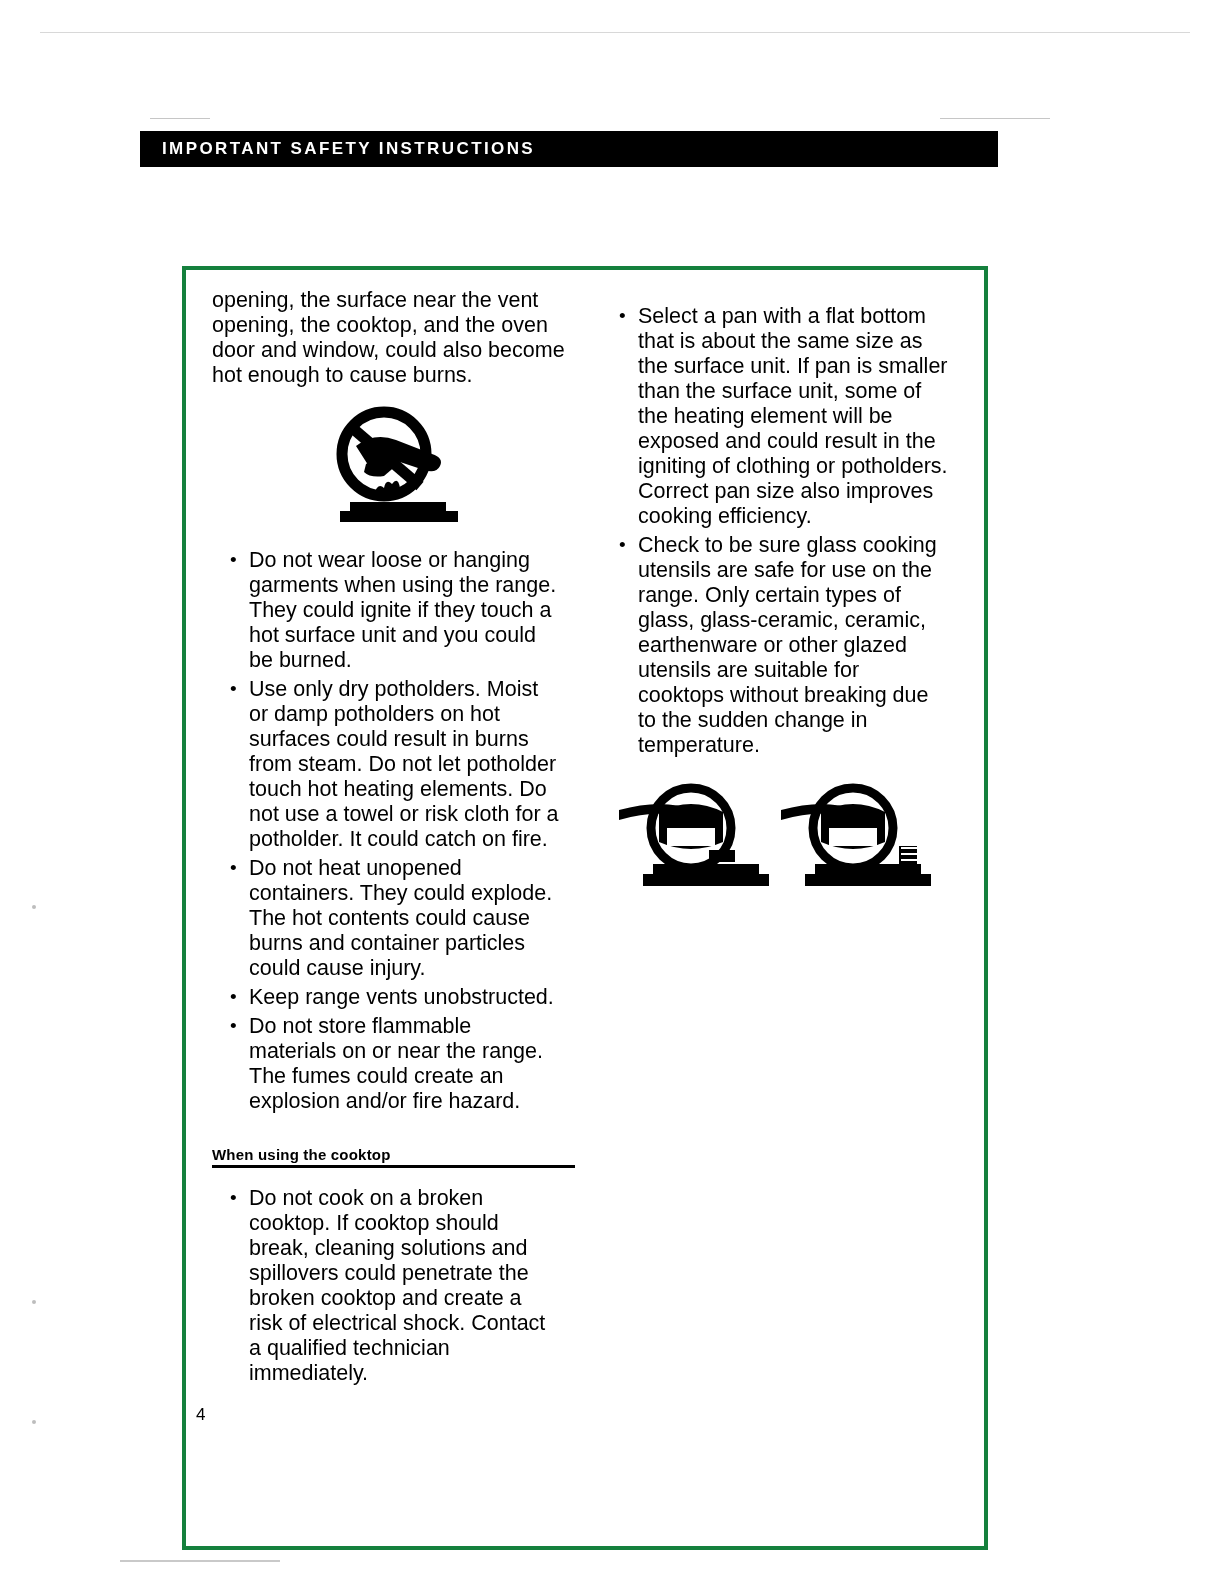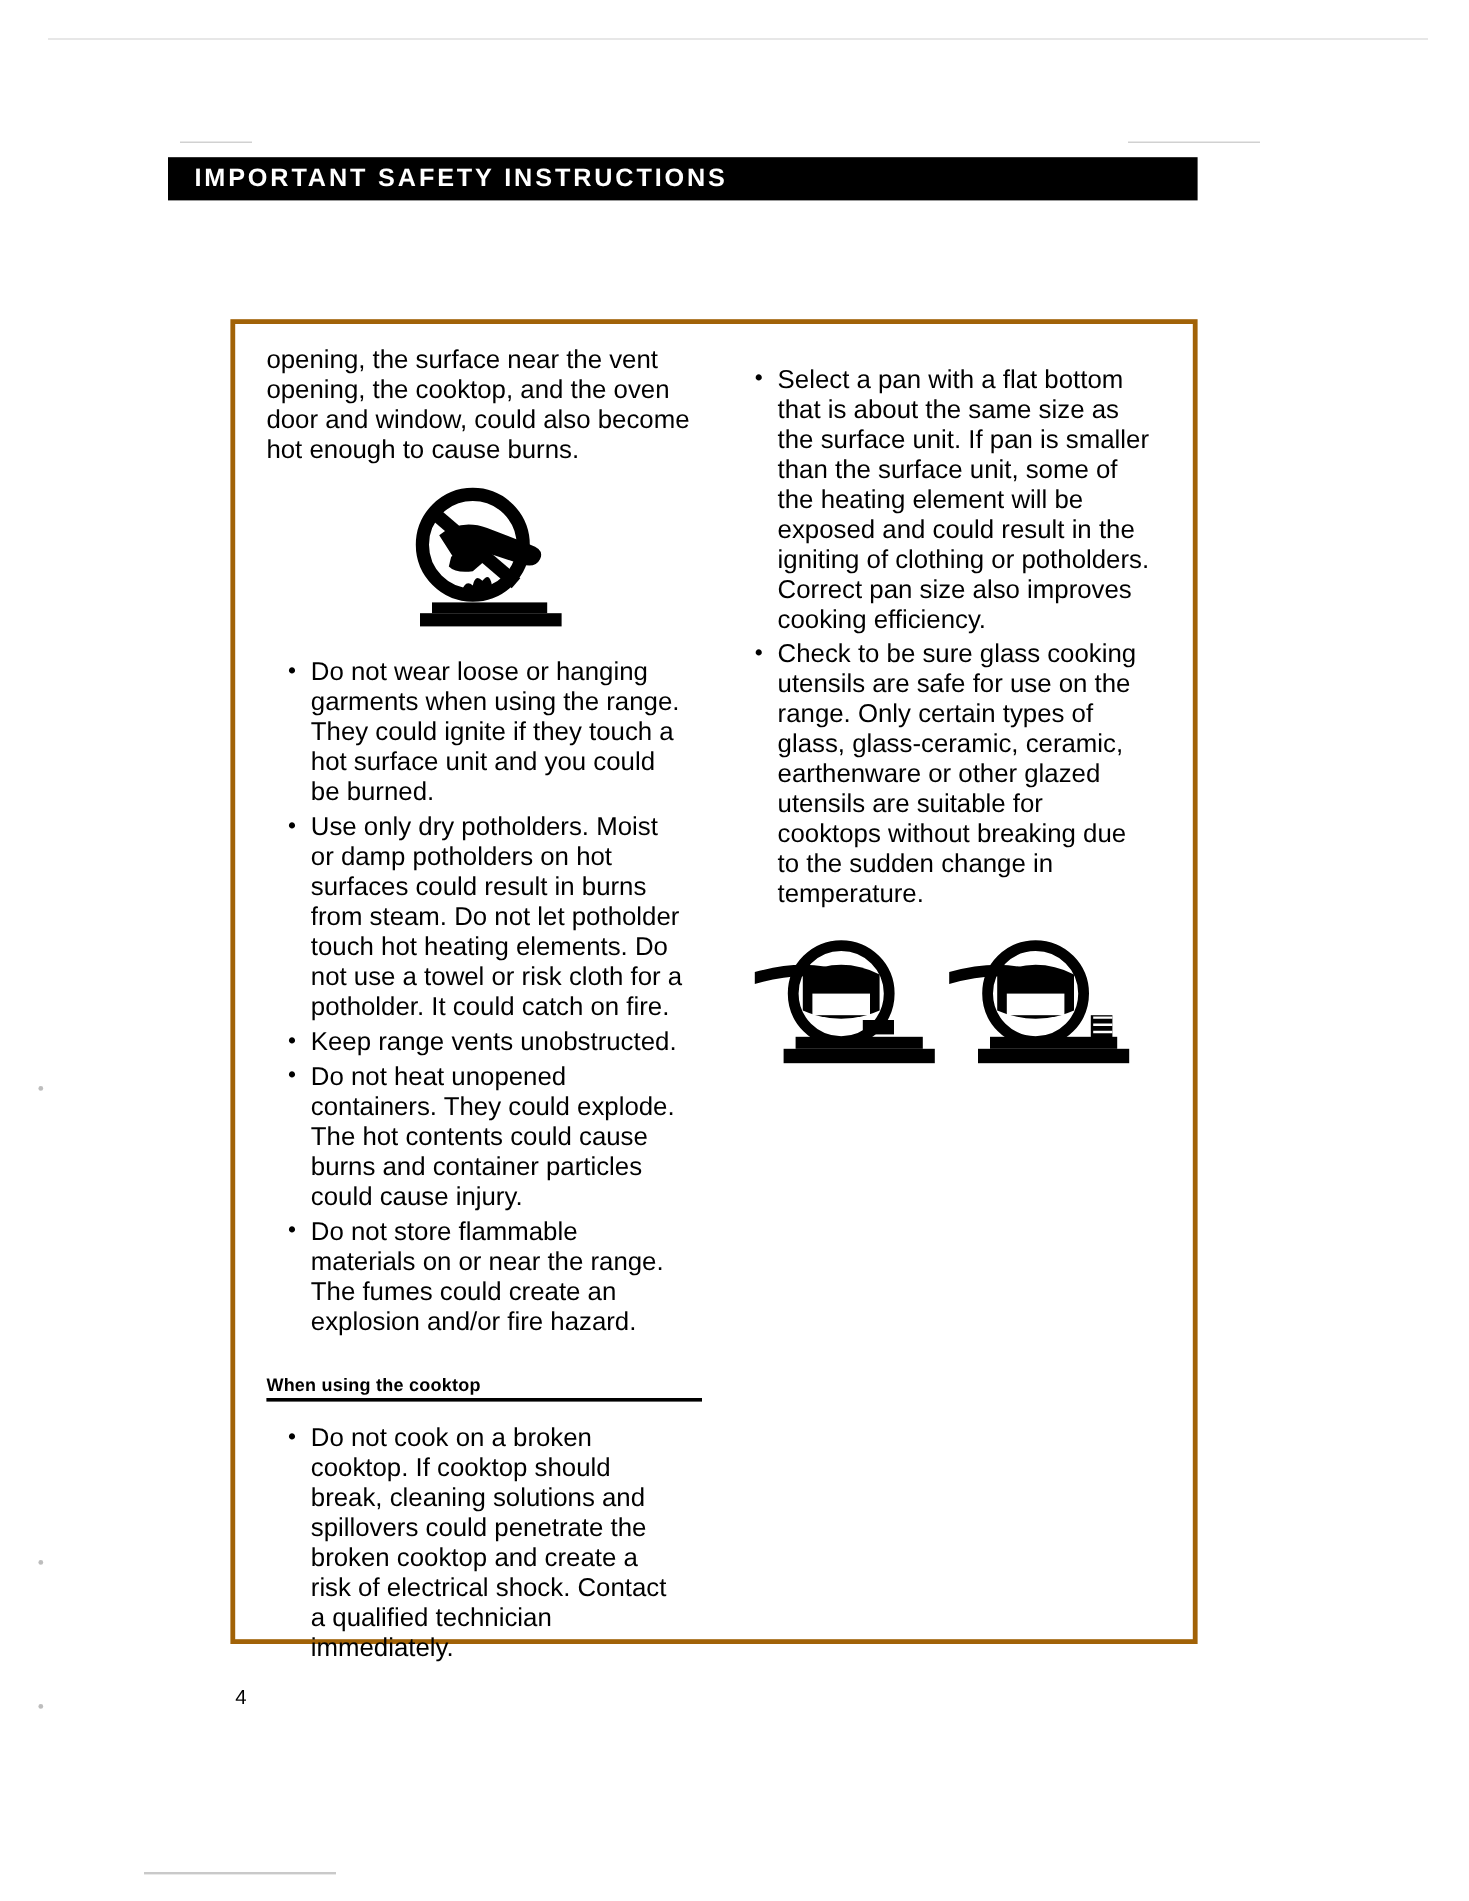--- a/index.html
+++ b/index.html
@@ -55,36 +55,36 @@
   .header-bar {
     position: absolute;
     left: 140px;
     top: 131px;
     width: 858px;
     height: 36px;
     background: #000000;
   }
   .header-bar .header-title {
     color: #ffffff;
-    font-size: 21px;
+    font-size: 17px;
     font-weight: bold;
     letter-spacing: 2.4px;
     line-height: 36px;
     padding-left: 22px;
     white-space: nowrap;
   }
 
   
   .content-box {
     position: absolute;
-    left: 192px;
+    left: 182px;
     top: 266px;
     width: 806px;
-    height: 1104px;
-    border: 4px solid #a16207;
+    height: 1284px;
+    border: 4px solid #15803d;
     box-sizing: border-box;
   }
 
   .columns {
     position: absolute;
     left: 26px;
     top: 18px;
     width: 752px;
     display: flex;
     gap: 26px;
@@ -185,22 +185,22 @@
 
           <path d="M60 92 q4 -12 10 -6 q2 -10 8 -4 q6 -8 8 4 q4 -6 6 6 z" fill="#000"></path>
 
           <rect x="36" y="100" width="96" height="9" fill="#000"></rect>
           <rect x="26" y="109" width="118" height="11" fill="#000"></rect>
         </svg>
 
         <ul class="bullets">
           <li class="bullet">Do not wear loose or hanging garments when using the range. They could ignite if they touch a hot surface unit and you could be burned.</li>
           <li class="bullet">Use only dry potholders. Moist or damp potholders on hot surfaces could result in burns from steam. Do not let potholder touch hot heating elements. Do not use a towel or risk cloth for a potholder. It could catch on fire.</li>
+          <li class="bullet">Do not heat unopened containers. They could explode. The hot contents could cause burns and container particles could cause injury.</li>
           <li class="bullet">Keep range vents unobstructed.</li>
-          <li class="bullet">Do not heat unopened containers. They could explode. The hot contents could cause burns and container particles could cause injury.</li>
           <li class="bullet">Do not store flammable materials on or near the range. The fumes could create an explosion and/or fire hazard.</li>
         </ul>
 
         <div class="subhead">When using the cooktop</div>
 
         <ul class="bullets">
           <li class="bullet">Do not cook on a broken cooktop. If cooktop should break, cleaning solutions and spillovers could penetrate the broken cooktop and create a risk of electrical shock. Contact a qualified technician immediately.</li>
         </ul>
       </div>
 

